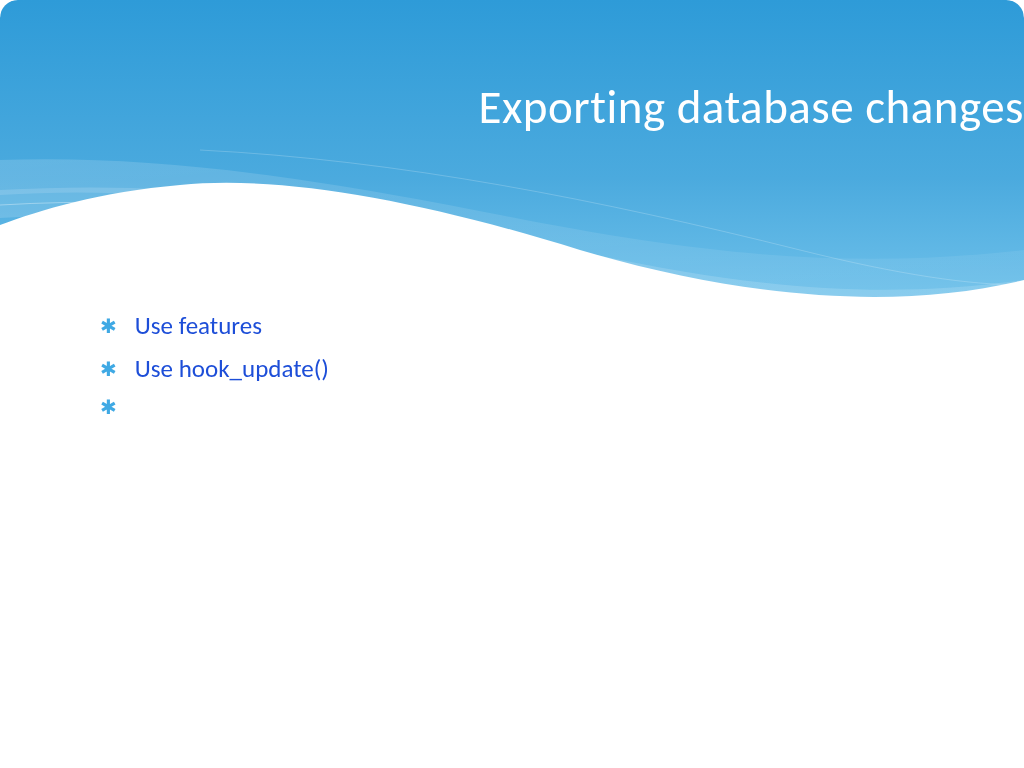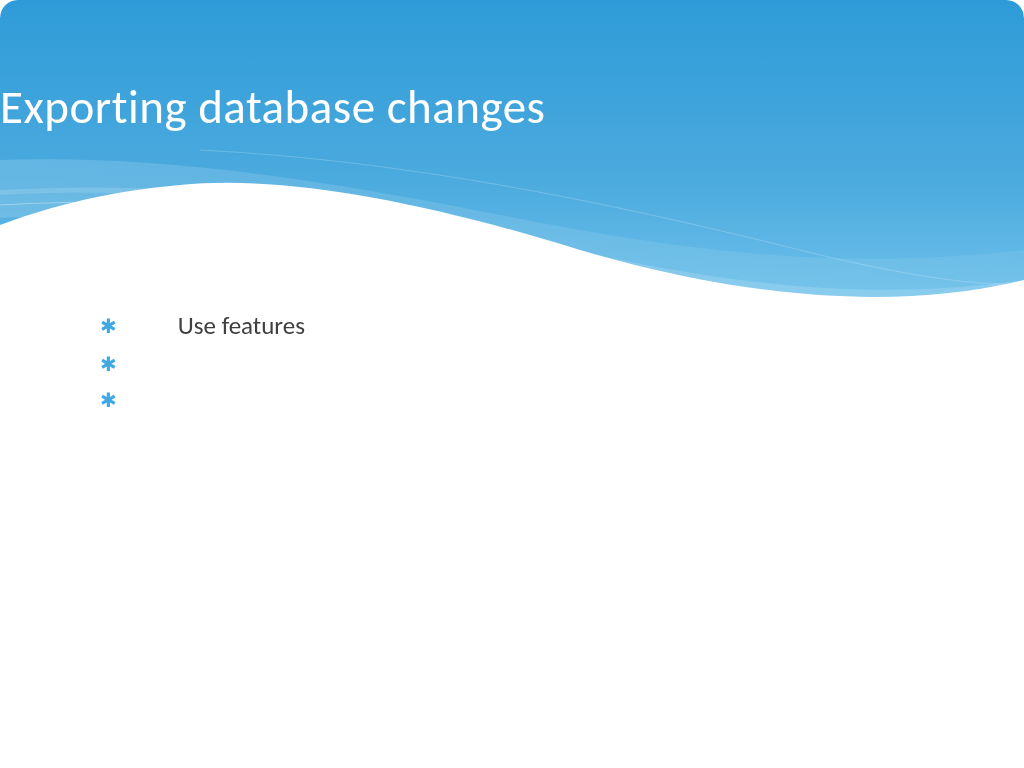--- a/index.html
+++ b/index.html
@@ -34,21 +34,21 @@
     .header-bg svg {
       width: 100%;
       height: 100%;
       display: block;
     }
     .title {
       position: absolute;
       top: 78px;
       left: 0;
       width: 100%;
-      text-align: left;
+      text-align: right;
       font-size: 47px;
       font-weight: 400;
       color: white;
       letter-spacing: 0.5px;
       z-index: 10;
     }
     .content {
       position: absolute;
       top: 310px;
       left: 100px;
@@ -64,22 +64,21 @@
     }
     .bullet-star {
       color: #3fa9e4;
       font-size: 20px;
       margin-right: 18px;
       flex-shrink: 0;
       position: relative;
       top: -1px;
     }
     .bullet-text {
-      color: #404040;
-      margin-left: 43px;
+      color: #1d4ed8;
     }
   </style>
 </head>
 <body>
 
 <div class="slide">
   <div class="header-bg">
     <svg viewBox="0 0 1024 320" preserveAspectRatio="none">
       <defs>
         <linearGradient id="grad1" x1="0%" y1="0%" x2="0%" y2="100%">
@@ -130,18 +129,19 @@
 
   <h1 class="title">Exporting database changes</h1>
 
   <div class="content">
     <div class="bullet-item">
       <span class="bullet-star">✱</span>
       <span class="bullet-text">Use features</span>
     </div>
     <div class="bullet-item">
       <span class="bullet-star">✱</span>
+      <span class="bullet-text">Use hook_update()</span>
     </div>
     <div class="bullet-item">
       <span class="bullet-star">✱</span>
     </div>
   </div>
 </div>
 
 </body></html>

